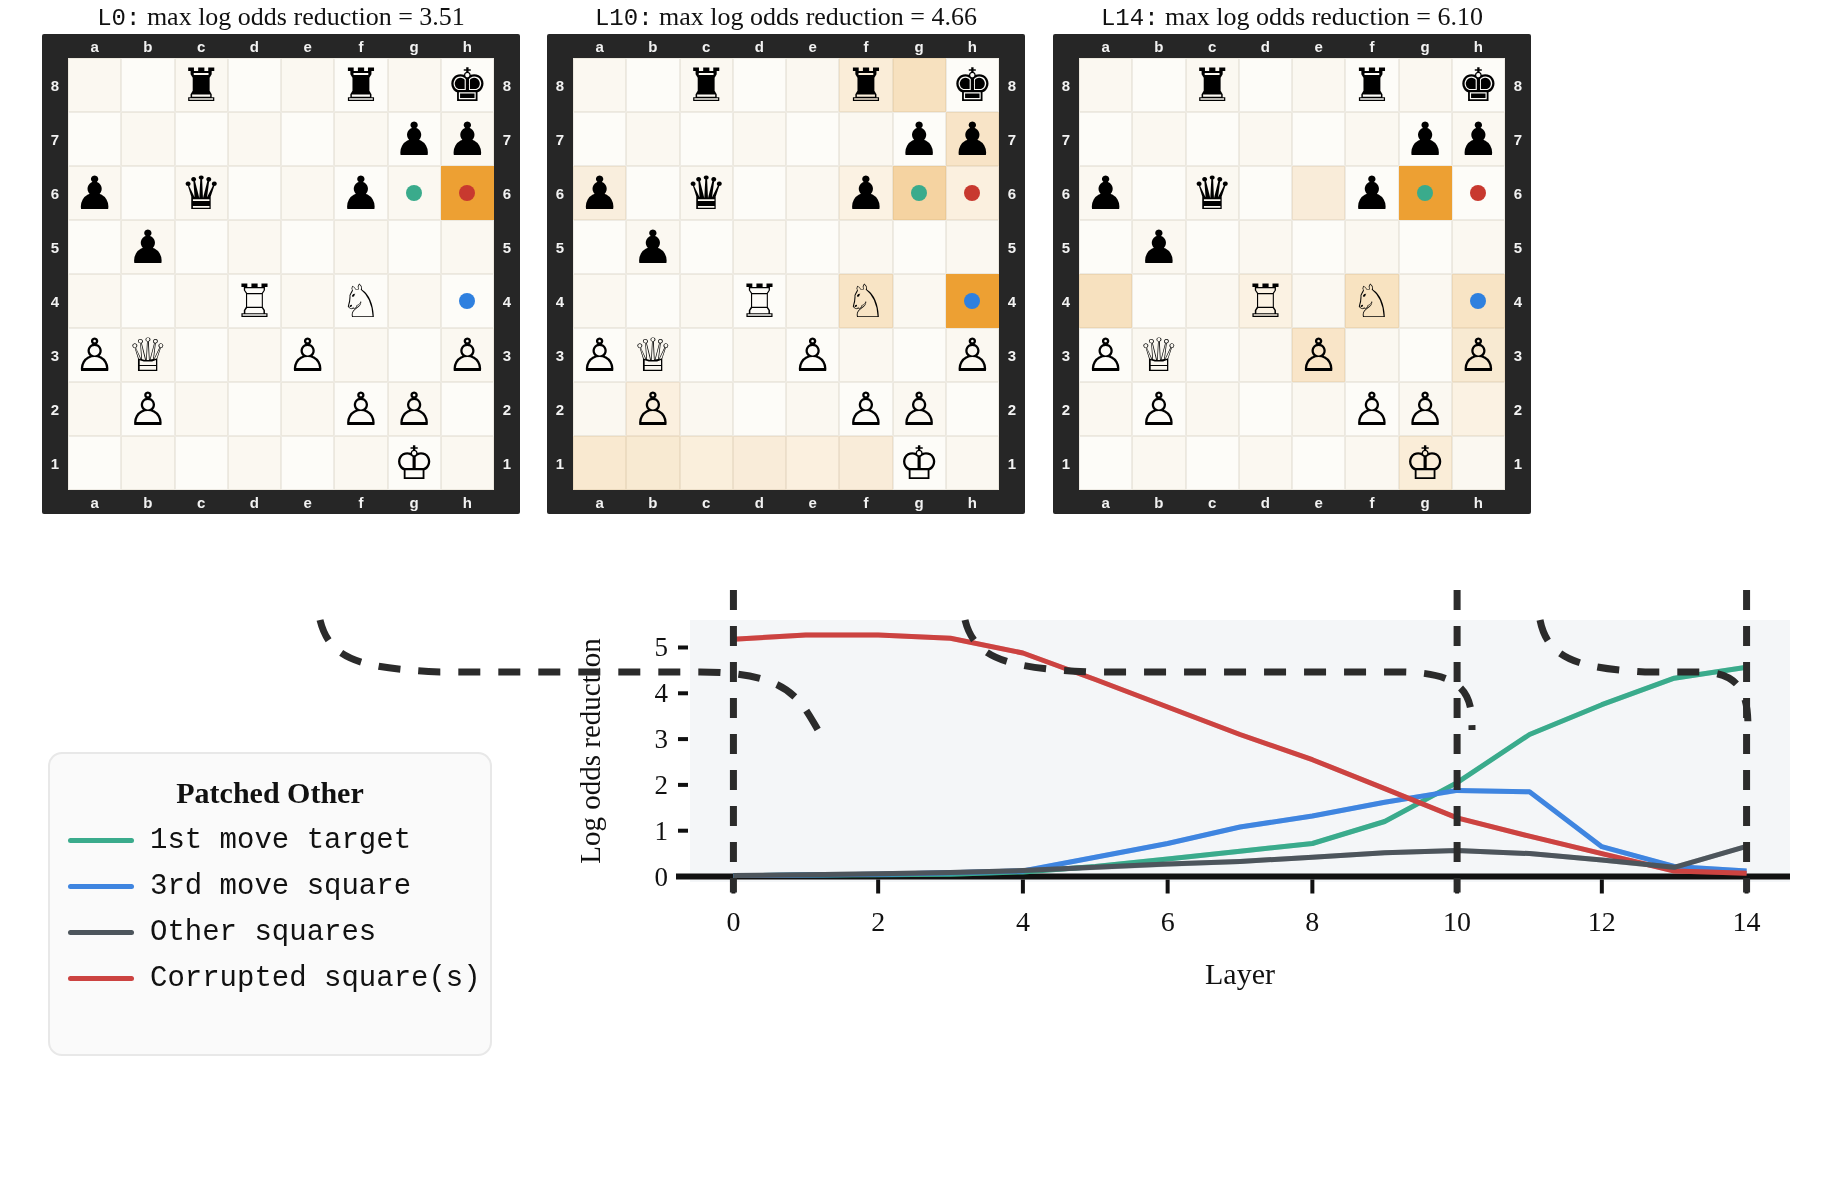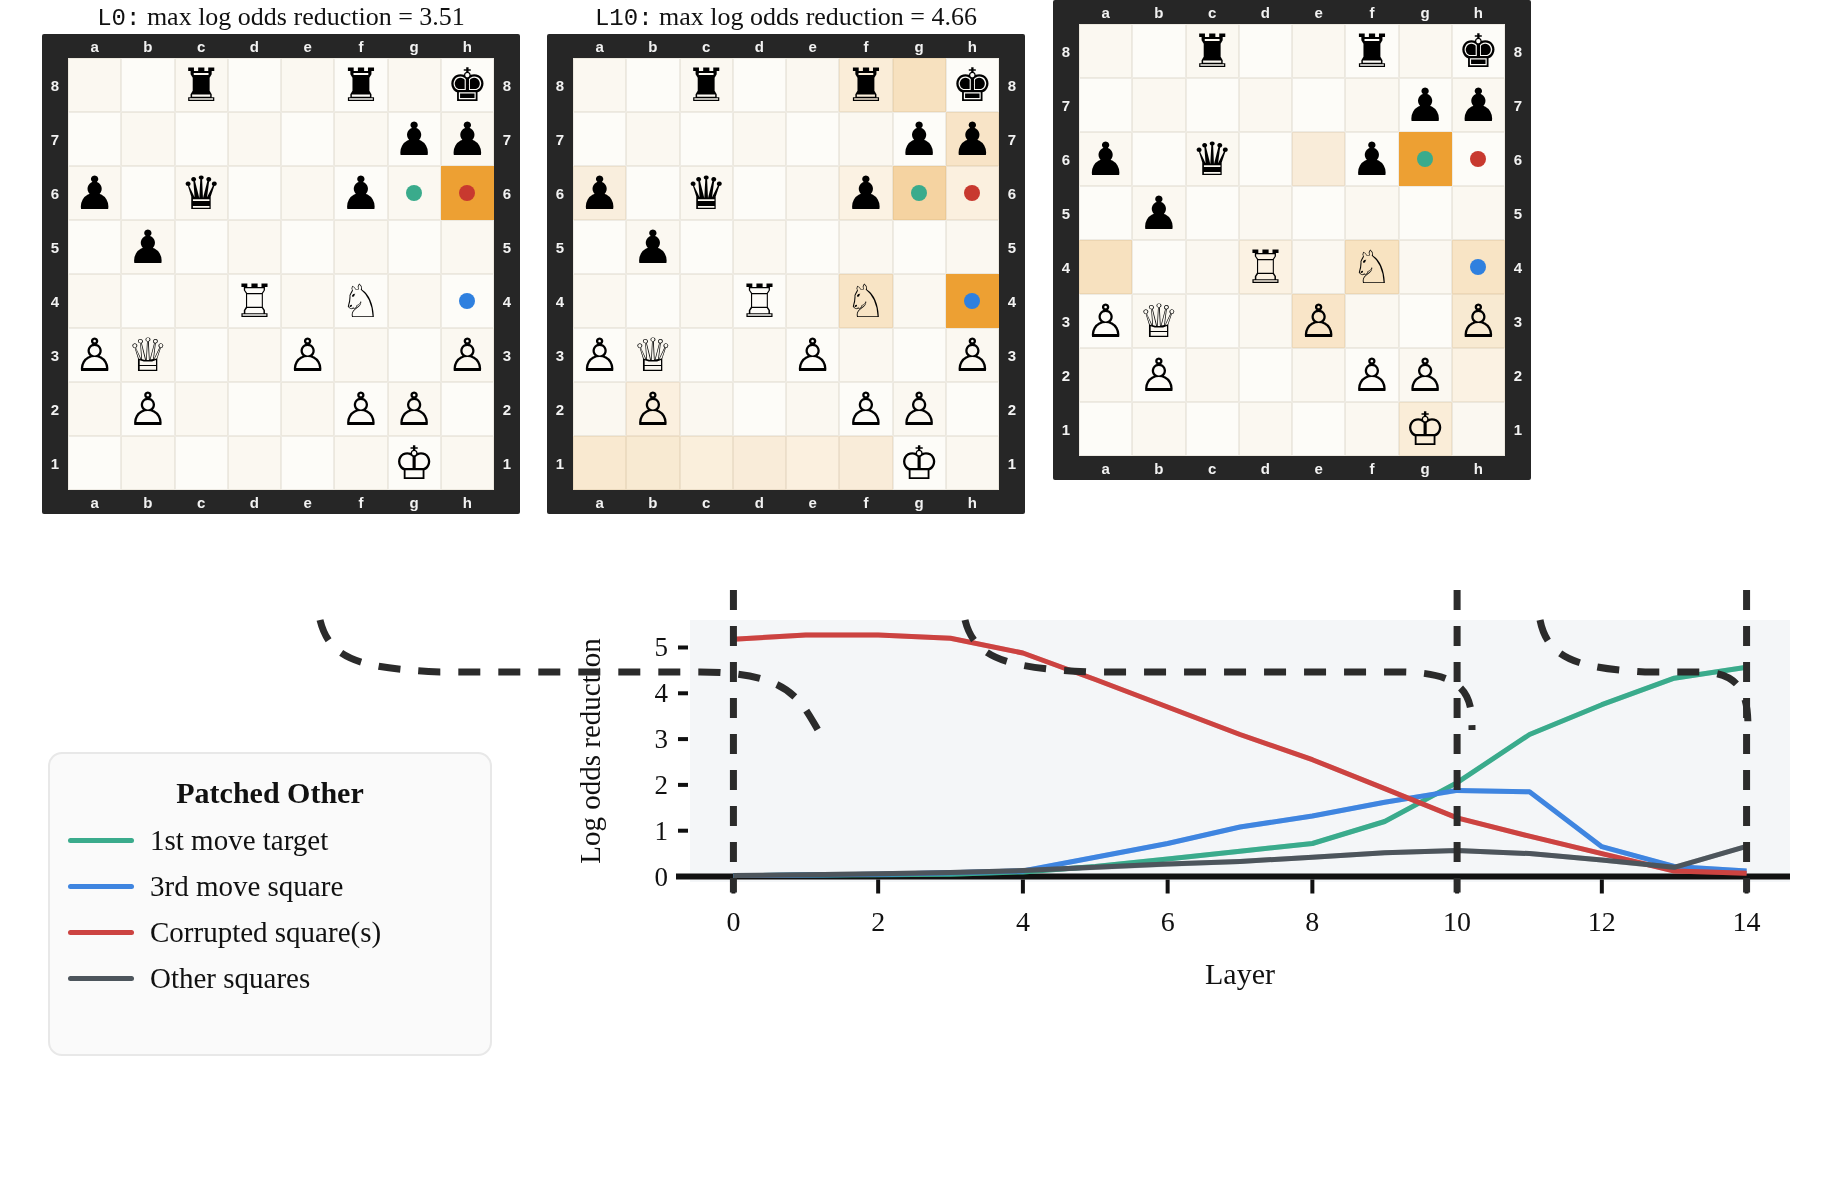--- a/index.html
+++ b/index.html
@@ -16,21 +16,21 @@
   .piece{font-size:46px;line-height:1;font-family:"DejaVu Sans",sans-serif;color:#000;position:relative;z-index:3;}
   .dot{width:16px;height:16px;border-radius:50%;position:relative;z-index:4;}
   .hl{position:absolute;left:0;top:0;right:0;bottom:0;z-index:1;}
 
   
   #chart-wrap{position:absolute;}
   .legend-box{position:absolute;background:#fafafa;border:2px solid #e8e8e8;border-radius:14px;}
   .legend-title{font-family:"Liberation Serif",serif;font-weight:bold;font-size:30px;text-align:center;color:#111;}
   .legend-row{display:flex;align-items:center;gap:16px;margin-top:13px;}
   .legend-swatch{width:66px;height:5px;border-radius:3px;flex:0 0 auto;margin-left:18px;}
-  .legend-text{font-family:Liberation Serif, serif;font-size:29px;color:#111;text-align:right;}
+  .legend-text{font-family:Liberation Mono, monospace;font-size:29px;color:#111;text-align:right;}
 </style>
 </head>
 <body>
 
 <div id="boards-container">
     <div class="board-panel" style="left: 42px; width: 478px;">
       <div class="board-title"><span class="mono">L0:</span> <span>max log odds reduction = 3.51</span></div>
       <div class="board-frame" style="width: 478px; height: 480px;">
         <div class="board-grid">
           <div></div>
@@ -349,20 +349,21 @@
           <div class="coord">d</div>
           <div class="coord">e</div>
           <div class="coord">f</div>
           <div class="coord">g</div>
           <div class="coord">h</div>
           <div></div>
         </div>
       </div>
     </div>
     <div class="board-panel" style="left: 1053px; width: 478px;">
+      <div class="board-title"><span class="mono">L14:</span> <span>max log odds reduction = 6.10</span></div>
       <div class="board-frame" style="width: 478px; height: 480px;">
         <div class="board-grid">
           <div></div>
           <div class="coord">a</div>
           <div class="coord">b</div>
           <div class="coord">c</div>
           <div class="coord">d</div>
           <div class="coord">e</div>
           <div class="coord">f</div>
           <div class="coord">g</div>
@@ -525,26 +526,26 @@
   <div id="legend-items" style="margin-top:14px;">
       <div class="legend-row">
         <span class="legend-swatch" style="background: rgb(58, 171, 140);"></span>
         <span class="legend-text">1st move target</span>
       </div>
       <div class="legend-row">
         <span class="legend-swatch" style="background: rgb(63, 133, 224);"></span>
         <span class="legend-text">3rd move square</span>
       </div>
       <div class="legend-row">
+        <span class="legend-swatch" style="background: rgb(77, 85, 92);"></span>
+        <span class="legend-text">Other squares</span>
+      </div>
+      <div class="legend-row">
         <span class="legend-swatch" style="background: rgb(204, 67, 65);"></span>
         <span class="legend-text">Corrupted square(s)</span>
-      </div>
-      <div class="legend-row">
-        <span class="legend-swatch" style="background: rgb(77, 85, 92);"></span>
-        <span class="legend-text">Other squares</span>
       </div>
     </div>
 </div>
 
 <div id="chart-wrap" style="left:560px;top:580px;width:1270px;height:420px;"><svg width="1270" height="420">
       <rect x="130" y="40" width="1100" height="262" fill="#f4f6f8"></rect>
       <line x1="118" x2="128" y1="296.5034965034965" y2="296.5034965034965" stroke="#111" stroke-width="4"></line>
       <text x="108" y="305.5034965034965" text-anchor="end" font-family="&quot;Liberation Serif&quot;,serif" font-size="27" fill="#111">0</text>
       <line x1="118" x2="128" y1="250.6993006993007" y2="250.6993006993007" stroke="#111" stroke-width="4"></line>
       <text x="108" y="259.6993006993007" text-anchor="end" font-family="&quot;Liberation Serif&quot;,serif" font-size="27" fill="#111">1</text>

